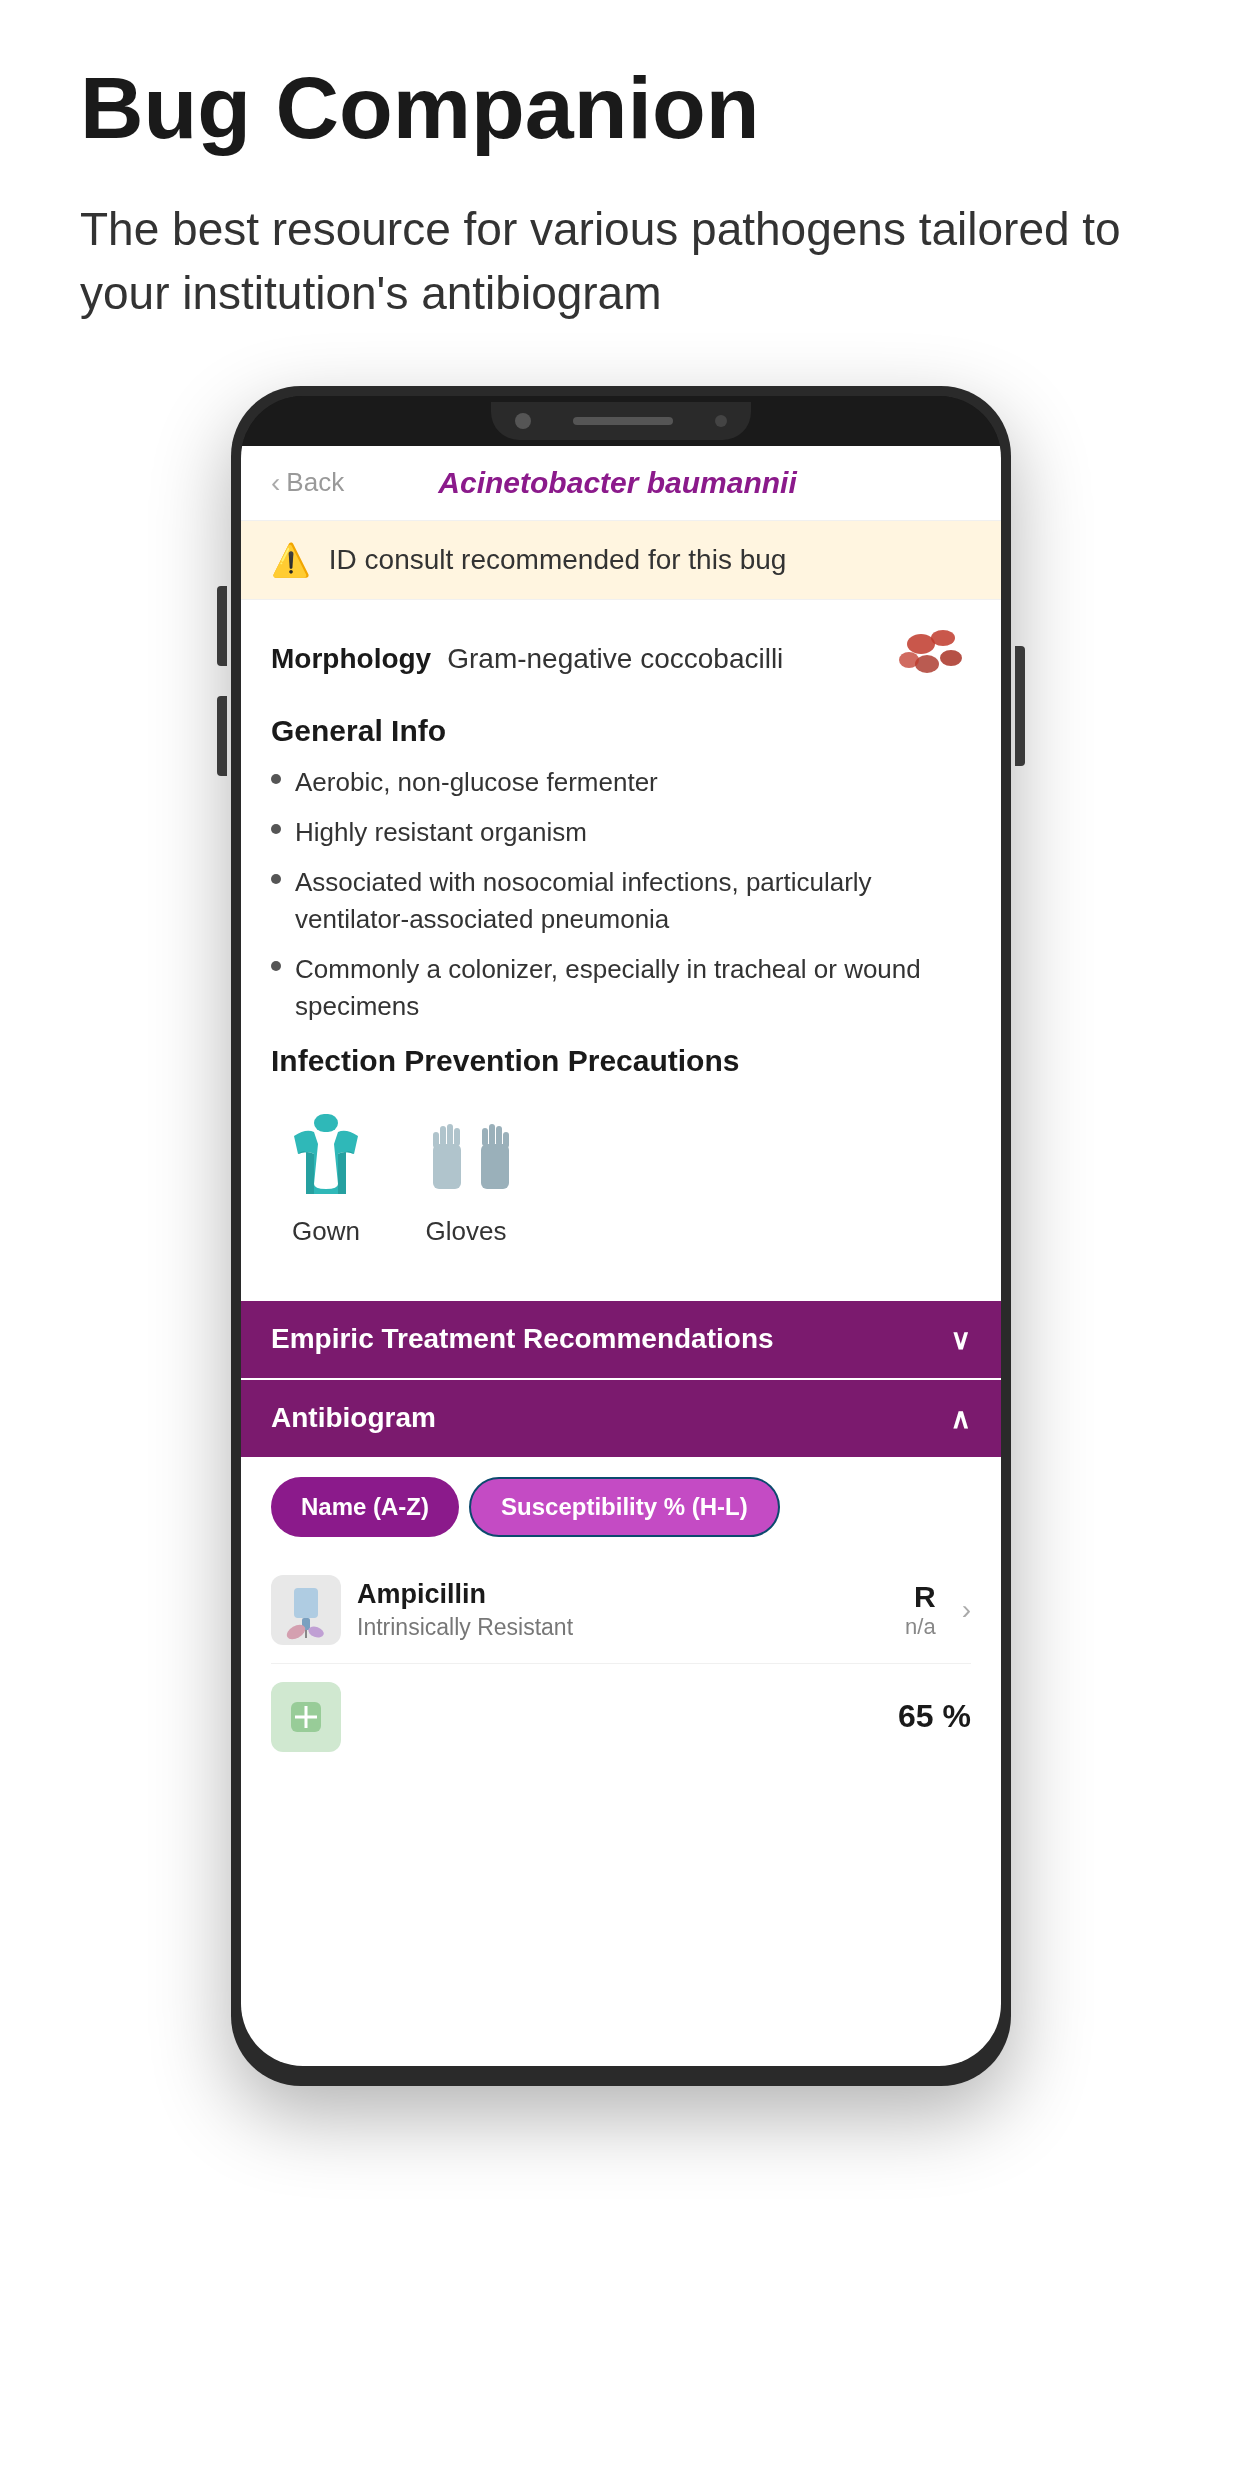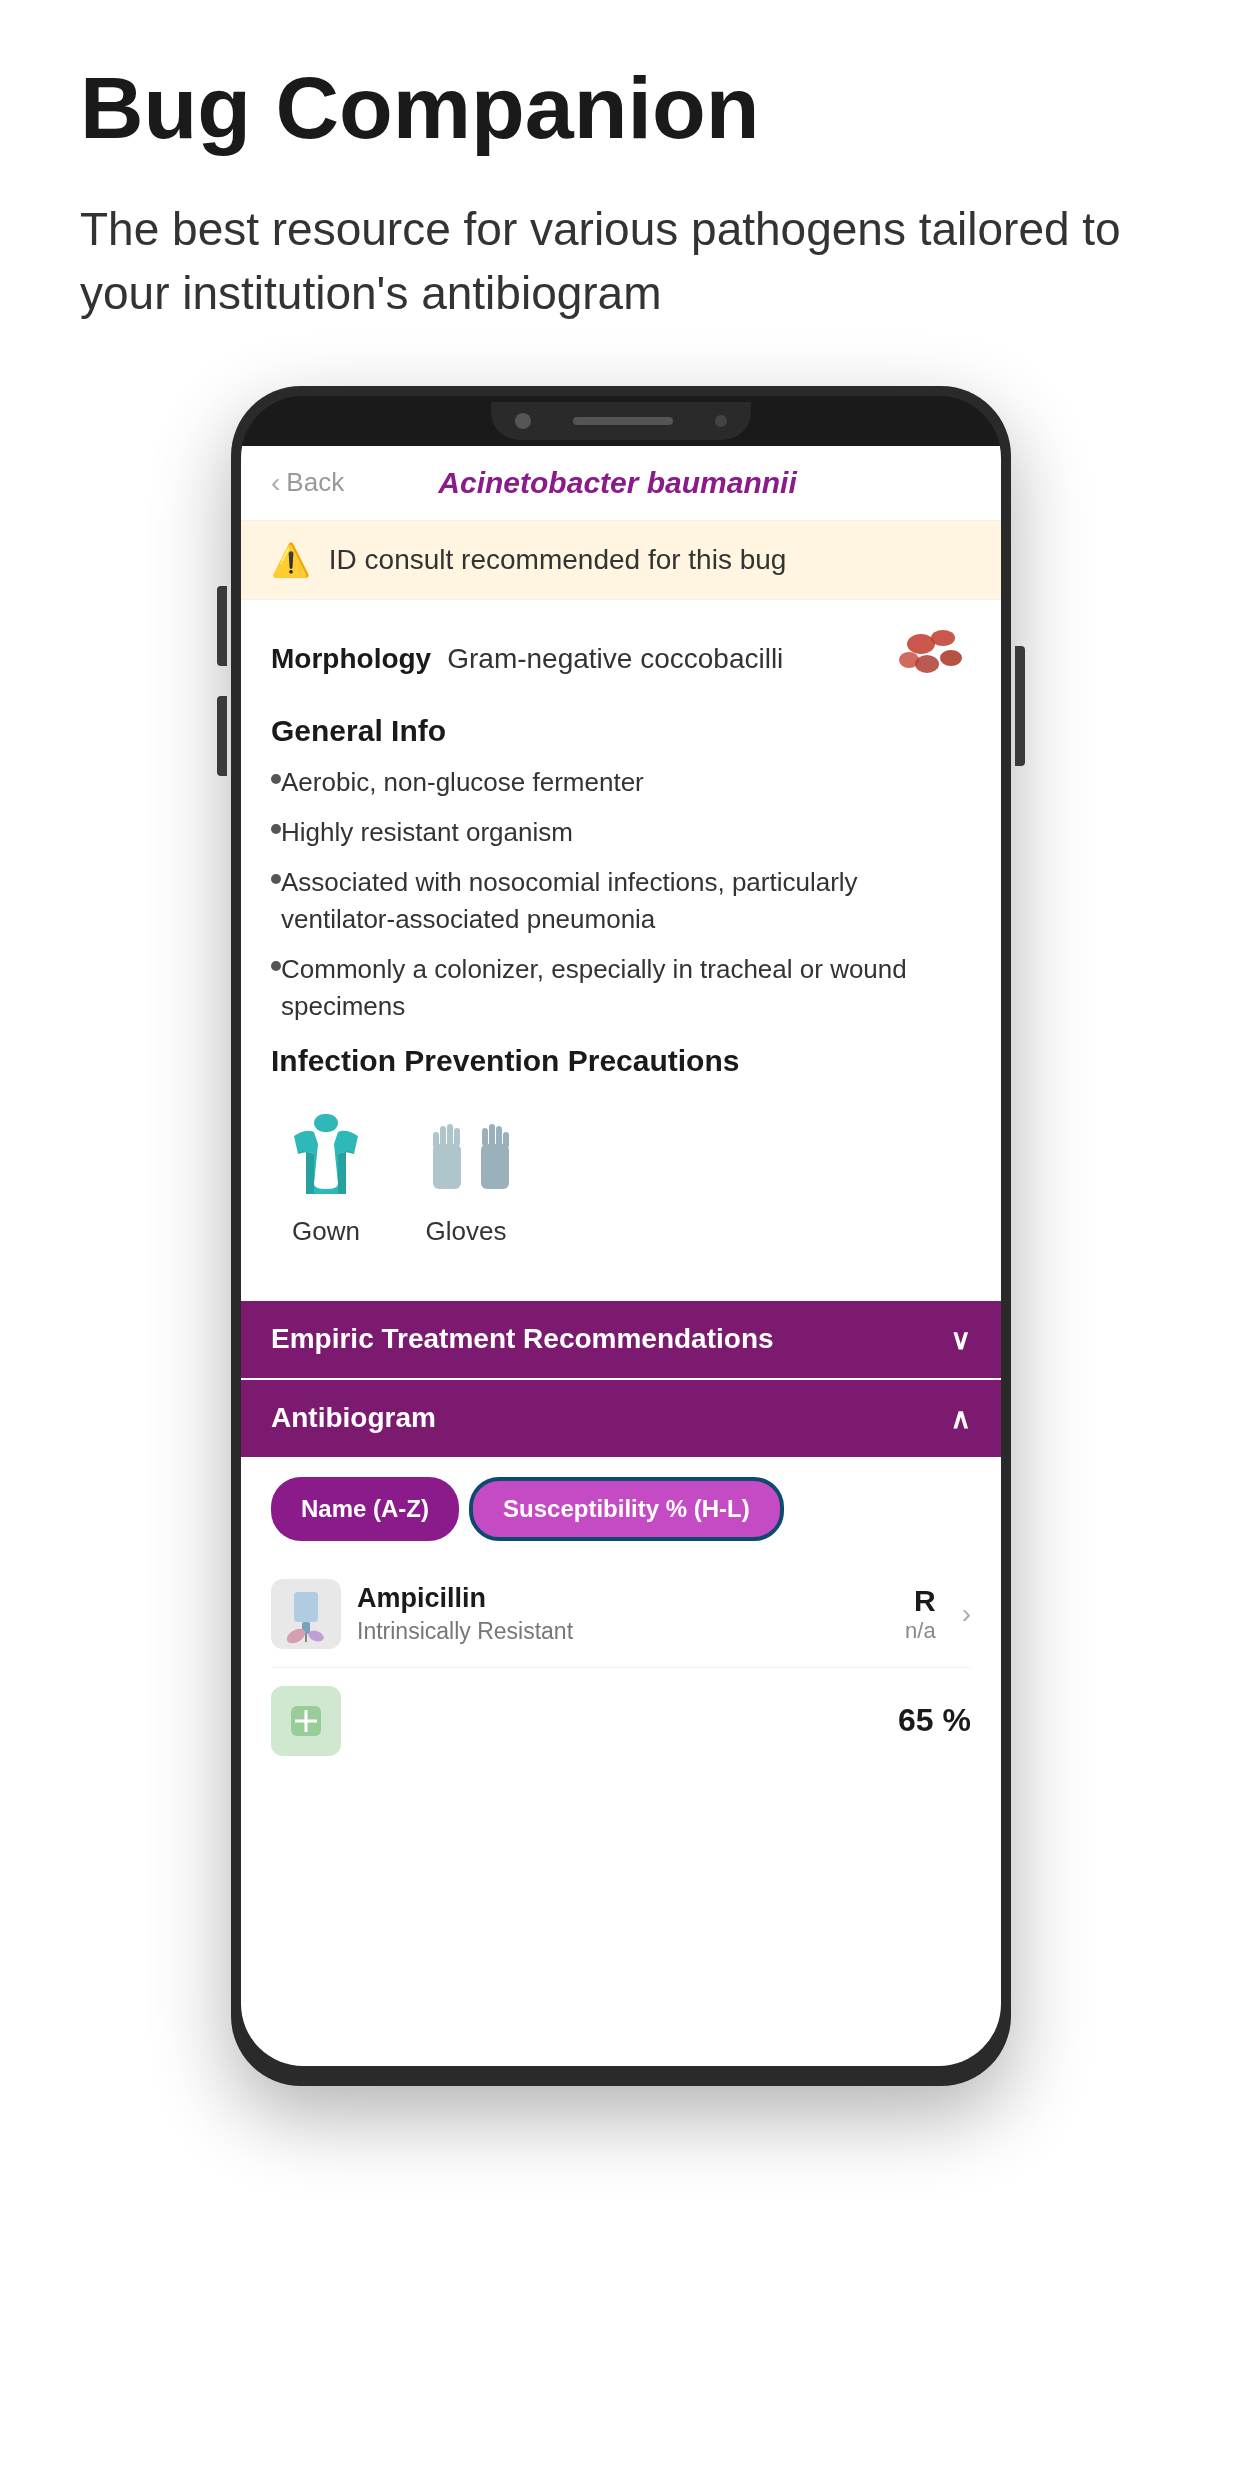--- a/index.html
+++ b/index.html
@@ -233,20 +233,21 @@
 
     
     .bullet-list {
       list-style: none;
       margin-bottom: 20px;
     }
 
     .bullet-list li {
       display: flex;
       align-items: flex-start;
+      gap: 14px;
       margin-bottom: 14px;
       font-size: 26px;
       color: #333;
       line-height: 1.4;
     }
 
     .bullet-dot {
       width: 10px;
       height: 10px;
       min-width: 10px;
@@ -334,21 +335,21 @@
     }
 
     .sort-btn-inactive {
       background: #8B1A8B;
       color: #ffffff;
     }
 
     .sort-btn-active {
       background: #c44bc4;
       color: #ffffff;
-      border: 4px solid #0c4a6e;
+      border: 2px solid #0c4a6e;
     }
 
     
     .antibiotic-row {
       display: flex;
       align-items: center;
       padding: 18px 0;
       border-bottom: 1px solid #f0f0f0;
       gap: 16px;
     }

